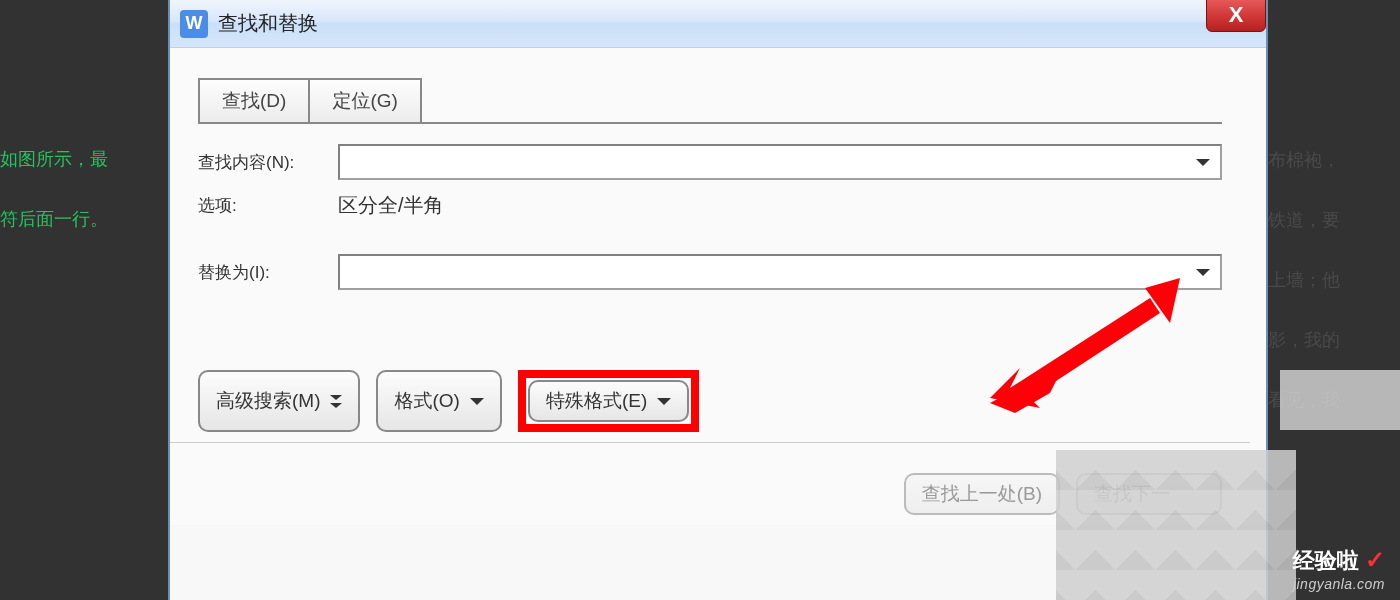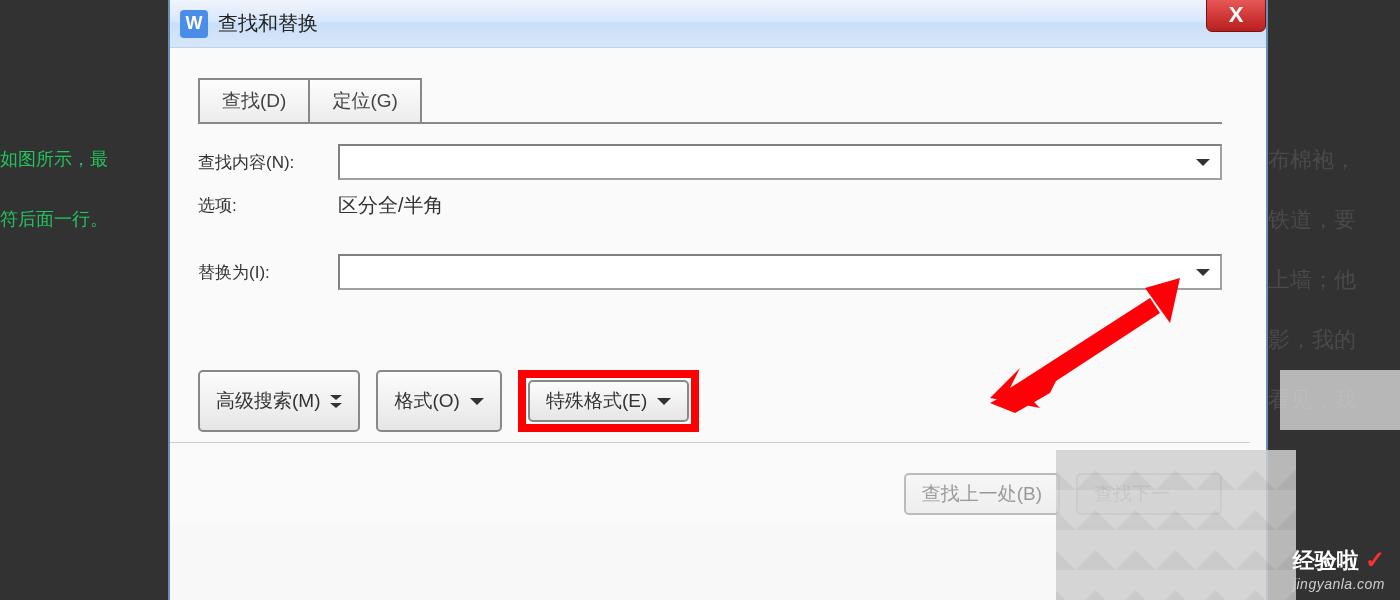--- a/index.html
+++ b/index.html
@@ -156,21 +156,21 @@
       margin-top: 80px;
       margin-bottom: 10px;
     }
     
     .btn {
       padding: 6px 16px;
       font-size: 19px;
       color: #333;
       background: linear-gradient(to bottom, #fcfcfc, #e6e6e6);
       border: 2px solid #888;
-      border-radius: 5px;
+      border-radius: 10px;
       cursor: pointer;
       display: flex;
       align-items: center;
       gap: 10px;
     }
     
     .btn.disabled {
       color: #999;
       background: linear-gradient(to bottom, #f6f6f6, #eeeeee);
       border-color: #bbb;
@@ -268,21 +268,21 @@
       background: radial-gradient(ellipse, rgba(80,80,80,0.6), transparent 70%);
       border-radius: 50%;
     }
     
     .right-bg {
       position: absolute;
       left: 1268px;
       top: 40px;
       width: 132px;
       color: #4a4a4a;
-      font-size: 22px;
+      font-size: 18px;
       line-height: 60px;
     }
   </style>
 </head>
 <body>
 
 <div class="bg-text" style="left:0; top:135px;">如图所示，最</div>
 <div class="bg-text" style="left:0; top:195px;">符后面一行。</div>
 
 <div class="right-bg">

